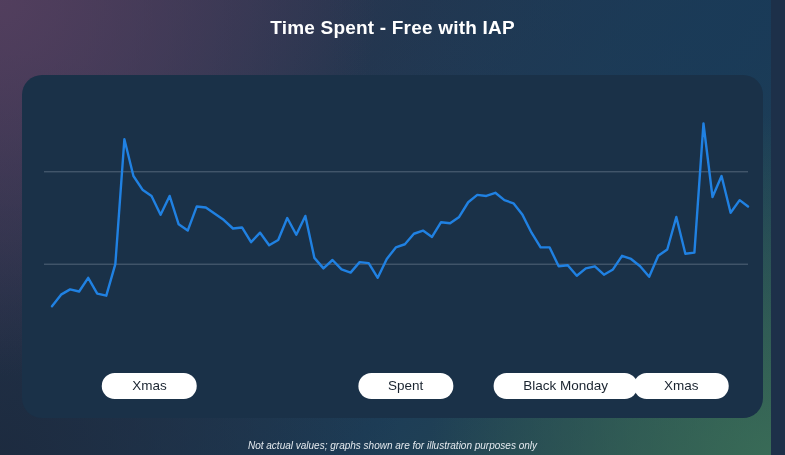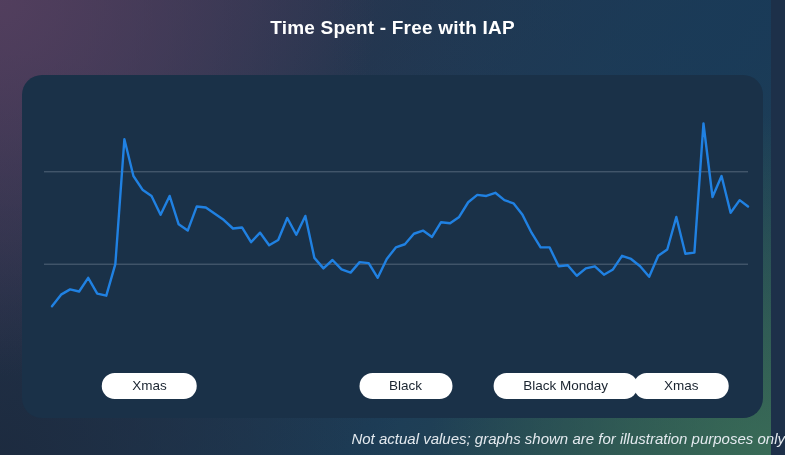--- a/index.html
+++ b/index.html
@@ -73,47 +73,47 @@
     font-size: 13.5px;
     line-height: 26px;
     height: 26px;
     padding: 0 30px;
     white-space: nowrap;
     box-sizing: border-box;
     transform: translateX(-50%);
   }
   #footnote {
     position: absolute;
-    top: 430px;
+    top: 440px;
     left: 0;
     width: 785px;
-    text-align: right;
+    text-align: center;
     color: #e3e9ee;
-    font-size: 15px;
+    font-size: 10px;
     font-style: italic;
   }
 </style>
 </head>
 <body>
 
 <div id="stage">
 
   <div id="page-title">Time Spent - Free with IAP</div>
 
   <div id="chart-card">
     <svg id="plot-area" viewBox="0 0 741 343" preserveAspectRatio="none">
       <g id="gridlines-group">
           <line x1="22" x2="726" y1="96.80000000000001" y2="96.80000000000001" class="grid-line"></line>
           <line x1="22" x2="726" y1="189.2" y2="189.2" class="grid-line"></line>
         </g>
       <path id="series-path" d="M30.00 231.20 L39.05 219.65 L48.10 214.40 L57.14 216.50 L66.19 202.85 L75.24 218.60 L84.29 220.70 L93.34 189.20 L102.38 64.25 L111.43 101.00 L120.48 114.65 L129.53 120.95 L138.58 139.85 L147.62 120.95 L156.67 149.30 L165.72 155.60 L174.77 131.45 L183.82 132.50 L192.86 138.80 L201.91 145.10 L210.96 153.50 L220.01 152.45 L229.06 167.15 L238.10 157.70 L247.15 170.30 L256.20 165.05 L265.25 143.00 L274.30 159.80 L283.34 140.90 L292.39 182.90 L301.44 193.40 L310.49 185.00 L319.54 194.45 L328.58 197.60 L337.63 187.10 L346.68 188.15 L355.73 202.85 L364.78 183.95 L373.82 172.40 L382.87 169.25 L391.92 158.75 L400.97 155.60 L410.02 161.90 L419.06 147.20 L428.11 148.25 L437.16 141.95 L446.21 127.25 L455.26 119.90 L464.30 120.95 L473.35 117.80 L482.40 125.15 L491.45 128.30 L500.50 139.85 L509.54 157.70 L518.59 172.40 L527.64 172.40 L536.69 191.30 L545.74 190.25 L554.78 200.75 L563.83 193.40 L572.88 191.30 L581.93 199.70 L590.98 194.45 L600.02 180.80 L609.07 183.95 L618.12 191.30 L627.17 201.80 L636.22 180.80 L645.26 174.50 L654.31 141.95 L663.36 178.70 L672.41 177.65 L681.46 48.50 L690.50 122.00 L699.55 101.00 L708.60 137.75 L717.65 125.15 L726.00 131.45" stroke="#2081e2"></path>
     </svg>
     <div id="markers-layer">
         <div class="marker-pill" style="left: 127.44px; top: 298px;">Xmas</div>
-        <div class="marker-pill" style="left: 383.568px; top: 298px;">Black</div>
+        <div class="marker-pill" style="left: 383.568px; top: 298px;">Spent</div>
         <div class="marker-pill" style="left: 543.648px; top: 298px;">Black Monday</div>
         <div class="marker-pill" style="left: 659.184px; top: 298px;">Xmas</div>
       </div>
   </div>
 
   <div id="footnote">Not actual values; graphs shown are for illustration purposes only</div>
 
 </div>
 
 </body></html>

